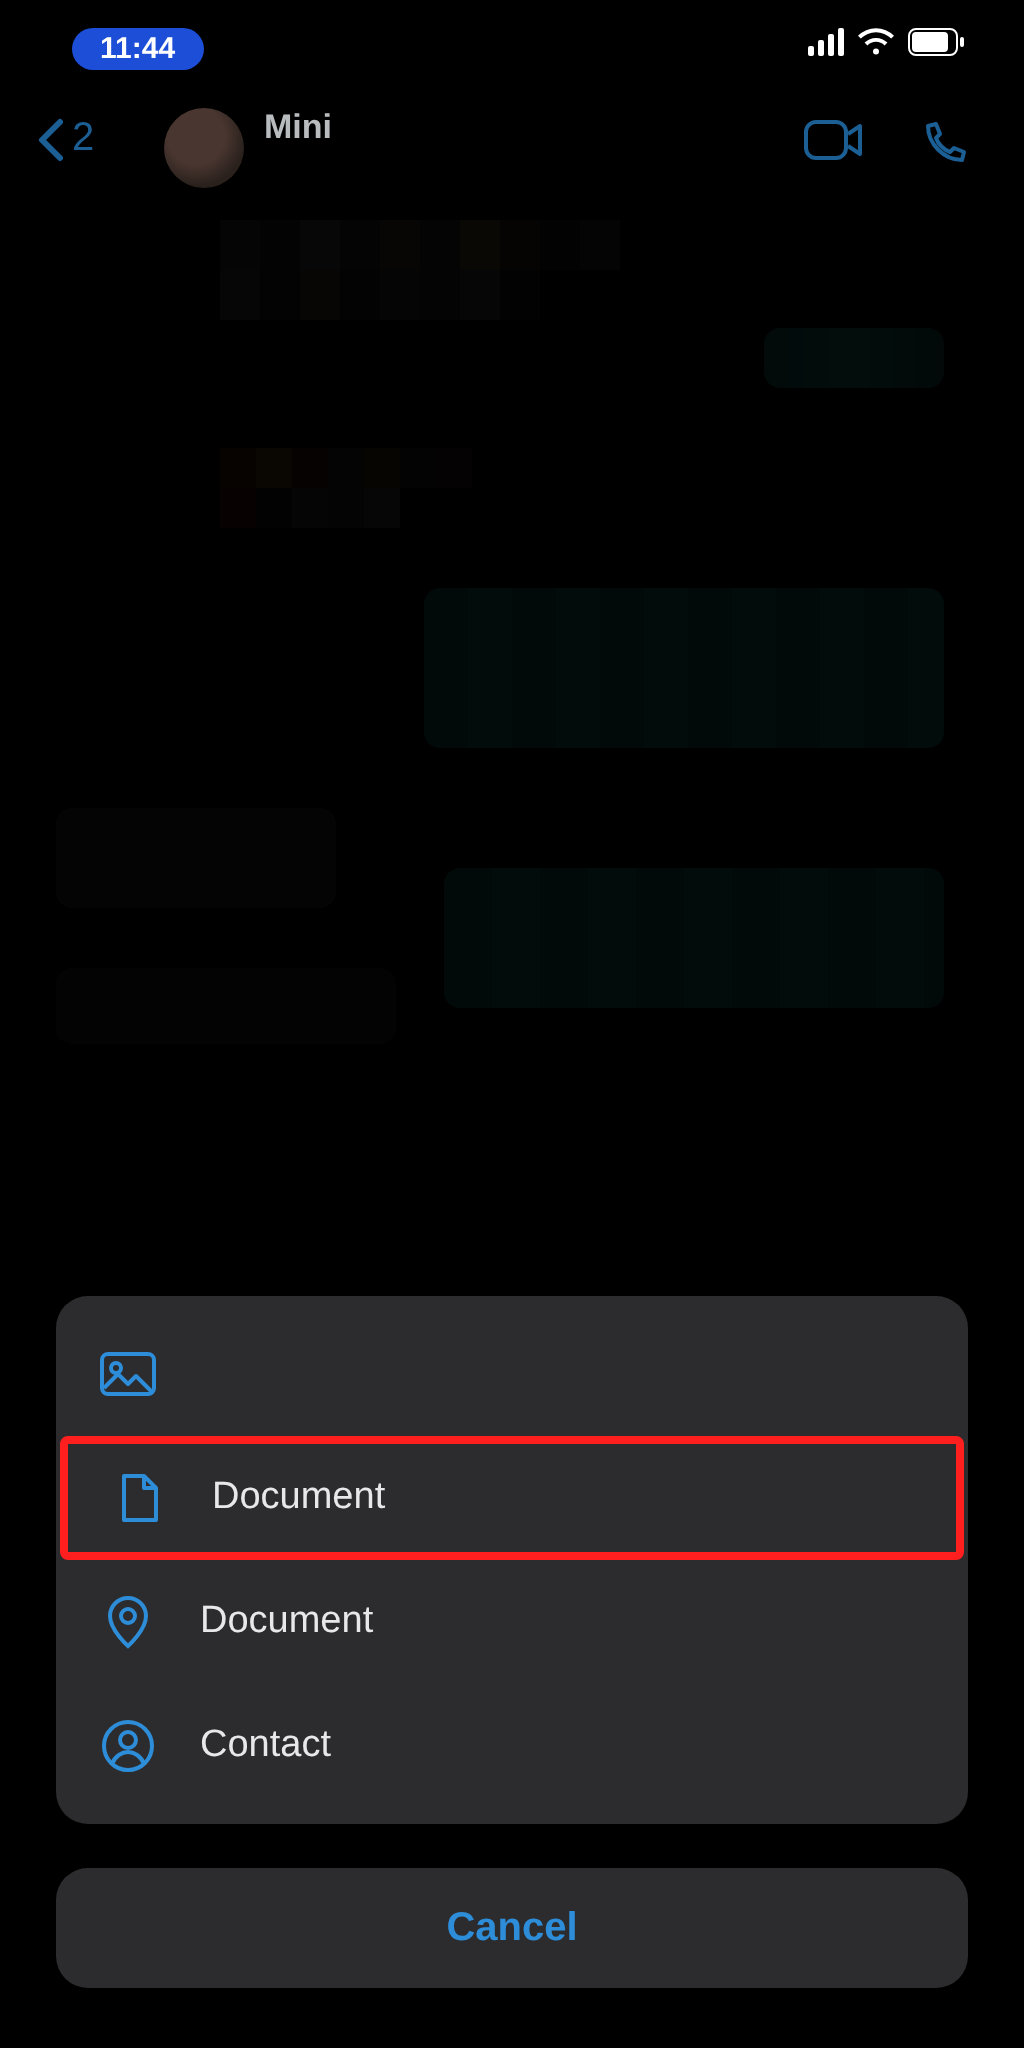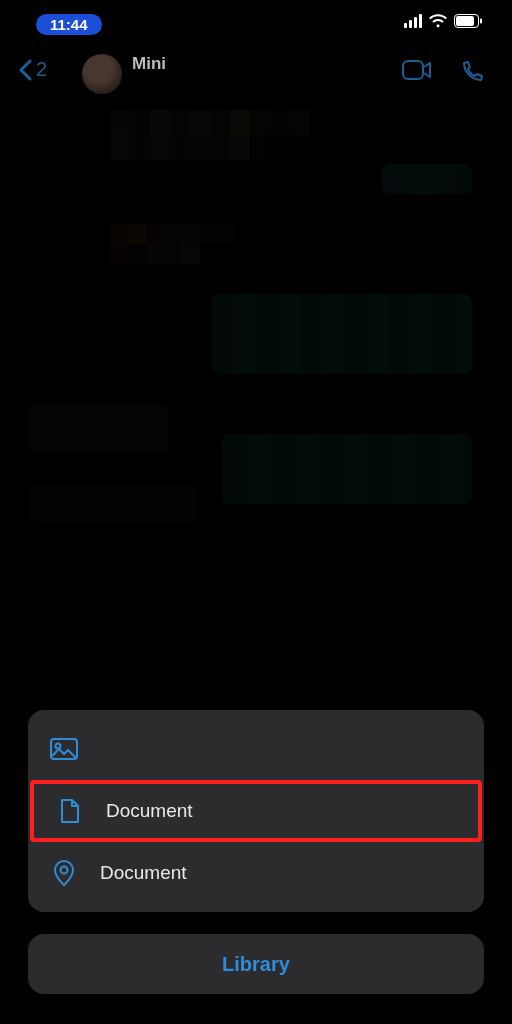--- a/index.html
+++ b/index.html
@@ -167,21 +167,31 @@
       <div class="item">
         <span class="item-icon">
           <svg width="22" height="28" viewBox="0 0 22 28">
               <path d="M11 2a9 9 0 0 1 9 9c0 7-9 15-9 15S2 18 2 11a9 9 0 0 1 9-9Z" stroke="#2e8dd8" stroke-width="2" fill="none"></path>
               <circle cx="11" cy="11" r="3.5" stroke="#2e8dd8" stroke-width="2" fill="none"></circle>
             </svg>
         </span>
         <span class="label">Document</span>
       </div>
 
+      <div class="item">
+        <span class="item-icon">
+          <svg width="26" height="26" viewBox="0 0 26 26">
+              <circle cx="13" cy="13" r="12" stroke="#2e8dd8" stroke-width="2" fill="none"></circle>
+              <circle cx="13" cy="10" r="4" stroke="#2e8dd8" stroke-width="2" fill="none"></circle>
+              <path d="M5 22c1.5-4 5-6 8-6s6.5 2 8 6" stroke="#2e8dd8" stroke-width="2" fill="none"></path>
+            </svg>
+        </span>
+        <span class="label">Contact</span>
+      </div>
 
     </div>
 
     <div class="cancel-btn">
-      <span>Library</span>
+      <span>Cancel</span>
     </div>
   </div>
 
 </div>
 
 </body></html>

